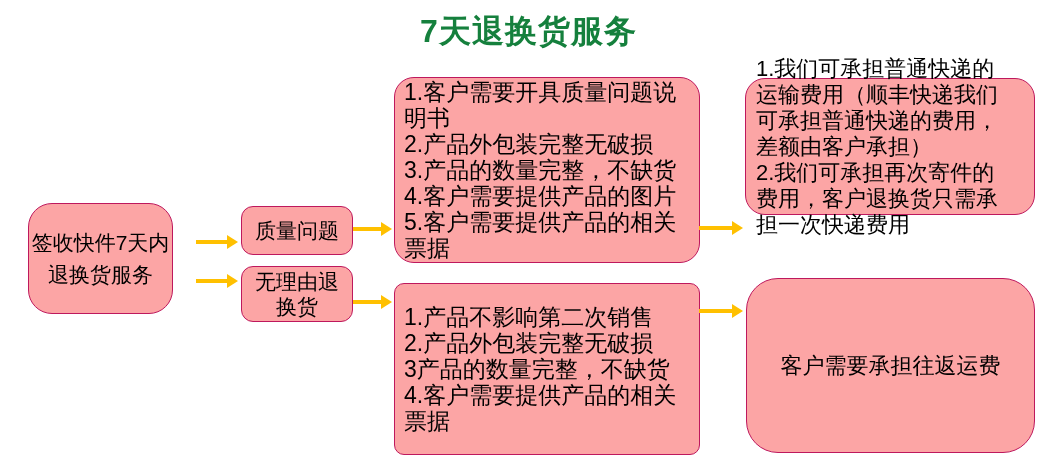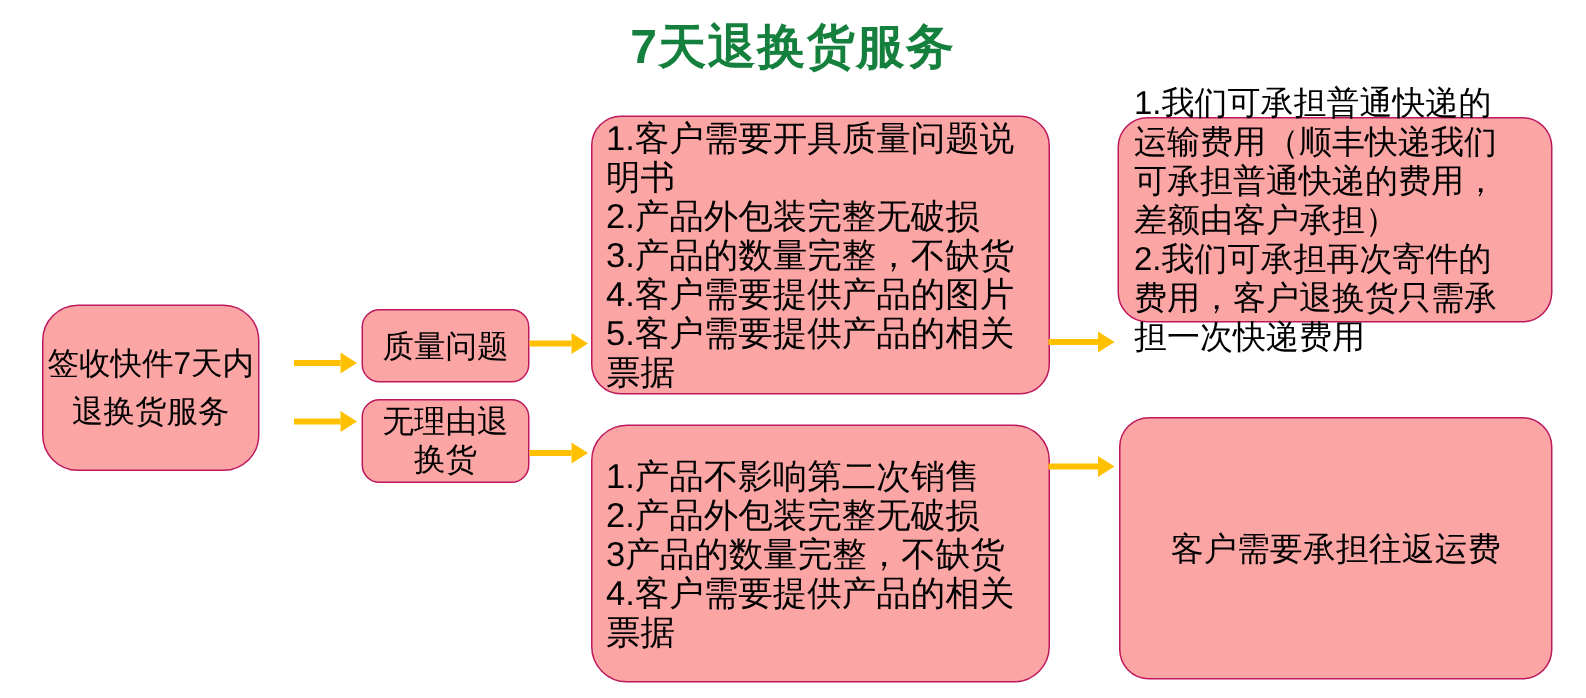--- a/index.html
+++ b/index.html
@@ -52,33 +52,33 @@
     font-size:21px;line-height:25px;
   }
   .quality-conditions{
     left:394px;top:77px;width:306px;height:186px;
     border-radius:20px;
     font-size:23px;line-height:26px;
     padding:0 4px 0 9px;
   }
   .no-reason-conditions{
     left:394px;top:283px;width:306px;height:172px;
-    border-radius:24px;
+    border-radius:10px;
     font-size:23px;line-height:26px;
     padding:0 4px 0 9px;
   }
   .quality-outcome{
     left:745px;top:78px;width:290px;height:137px;
     border-radius:20px;
     font-size:22px;line-height:26px;
     padding:0 4px 0 10px;
   }
   .no-reason-outcome{
     left:746px;top:278px;width:289px;height:175px;
-    border-radius:20px;
+    border-radius:32px;
     font-size:22px;
   }
   .arrow{
     position:absolute;
     height:4px;
     background:#FFC000;
   }
   .arrow::after{
     content:"";
     position:absolute;

